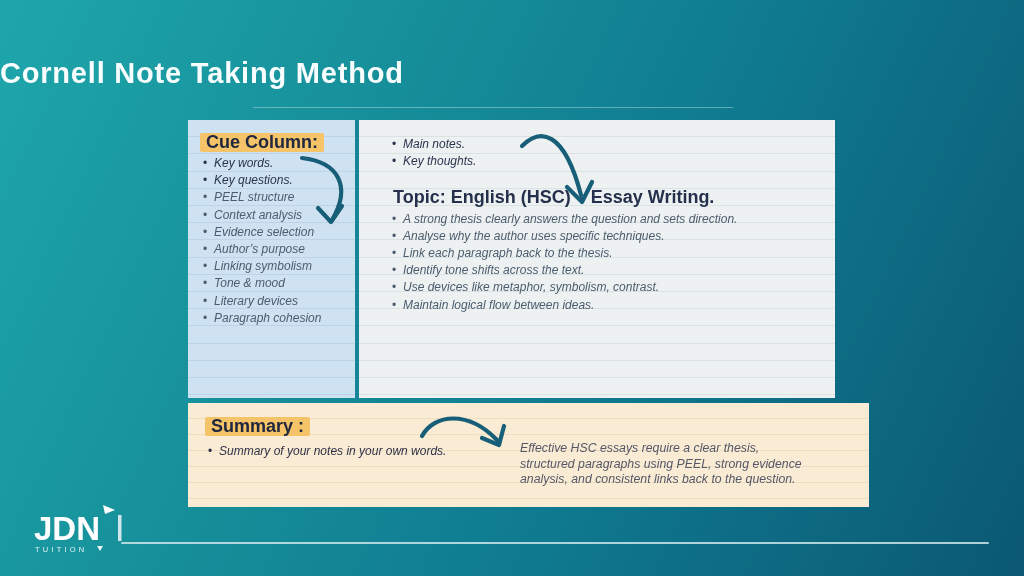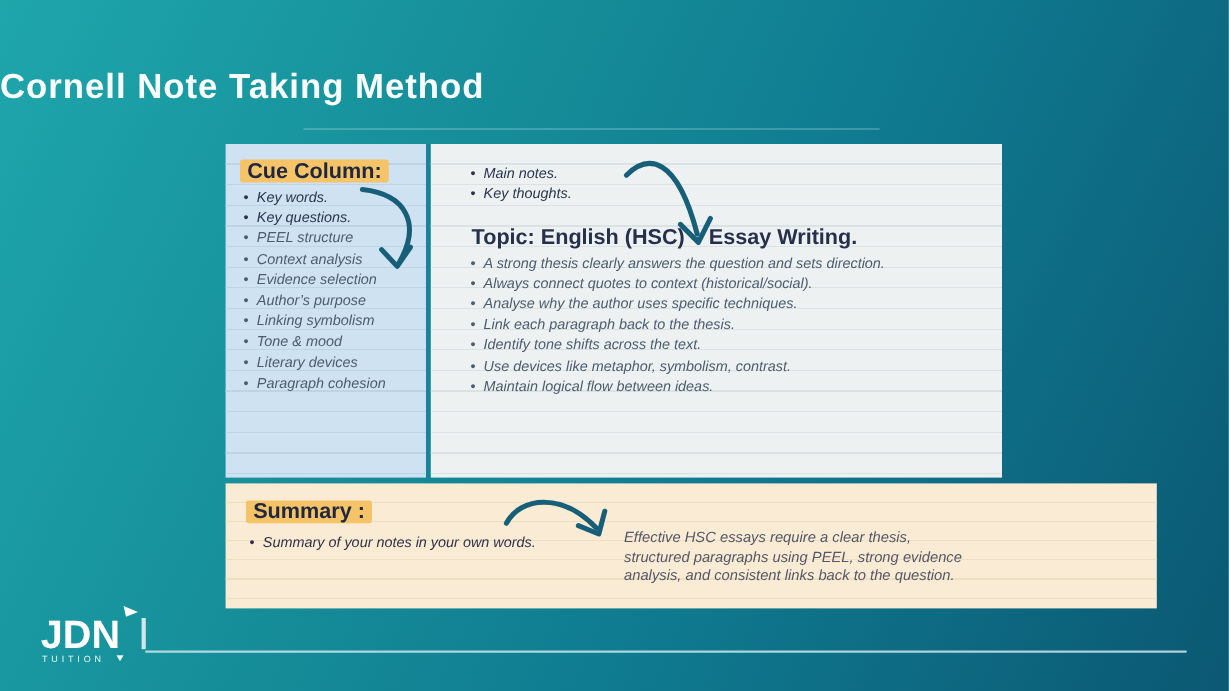--- a/index.html
+++ b/index.html
@@ -26,21 +26,21 @@
     width:167px; height:278px; padding:13px 8px 0 12px;
     background-color:#cfe2f1;
     background-image:repeating-linear-gradient(to bottom, transparent 0px, transparent 16.2px, #bcd4e5 16.2px, #bcd4e5 17.2px);
   }
   .note-col {
     flex:1; height:278px; padding:13px 10px 0 30px;
     background-color:#edf1f1;
     background-image:repeating-linear-gradient(to bottom, transparent 0px, transparent 16.2px, #dbe2e4 16.2px, #dbe2e4 17.2px);
   }
   .summary-panel {
-    position:absolute; left:188px; top:403px; width:776px; height:104px;
+    position:absolute; left:188px; top:403px; width:681px; height:104px;
     padding:14px 10px 0 17px;
     background-color:#faecd4;
     background-image:repeating-linear-gradient(to bottom, transparent 0px, transparent 15px, #eedec2 15px, #eedec2 16px);
   }
   .hl-label {
     display:inline-block; background:#f5c368; color:#20283f;
     font-size:18px; font-weight:bold; line-height:15px;
     padding:2px 6px; border-radius:2px;
   }
   ul { list-style:none; }
@@ -101,21 +101,20 @@
   <div class="col-divider"></div>
 
   <div class="note-col">
     <ul class="dark-items mt3">
       <li>Main notes.</li>
       <li>Key thoughts.</li>
     </ul>
     <div class="topic-heading">Topic: English (HSC) – Essay Writing.</div>
     <ul class="soft-items note-bullets">
       <li>A strong thesis clearly answers the question and sets direction.</li>
-      <li>Always connect quotes to context (historical/social).</li>
       <li>Analyse why the author uses specific techniques.</li>
       <li>Link each paragraph back to the thesis.</li>
       <li>Identify tone shifts across the text.</li>
       <li>Use devices like metaphor, symbolism, contrast.</li>
       <li>Maintain logical flow between ideas.</li>
     </ul>
   </div>
 </div>
 
 <div class="summary-panel">

